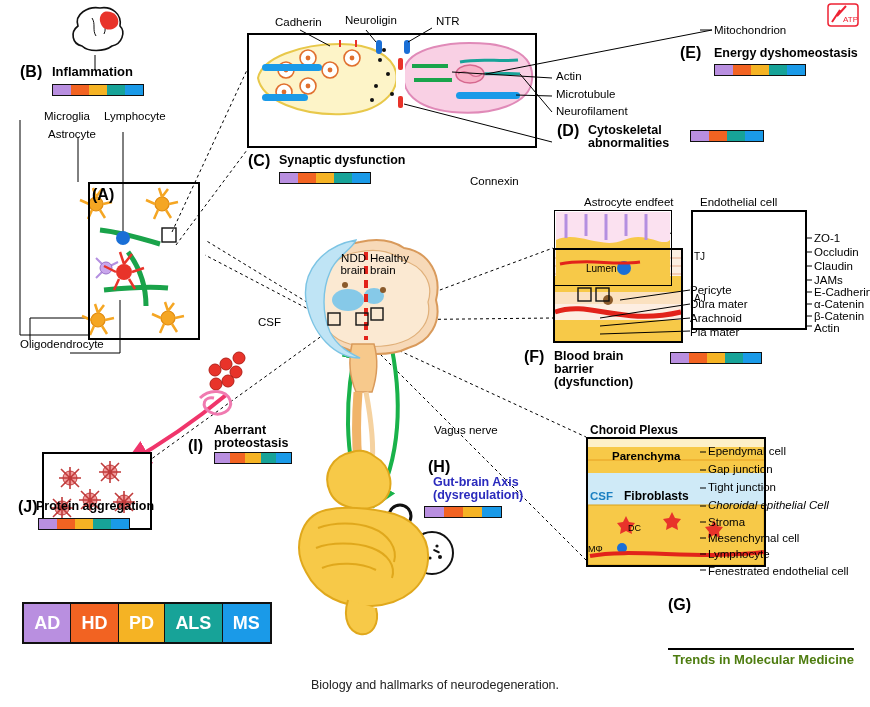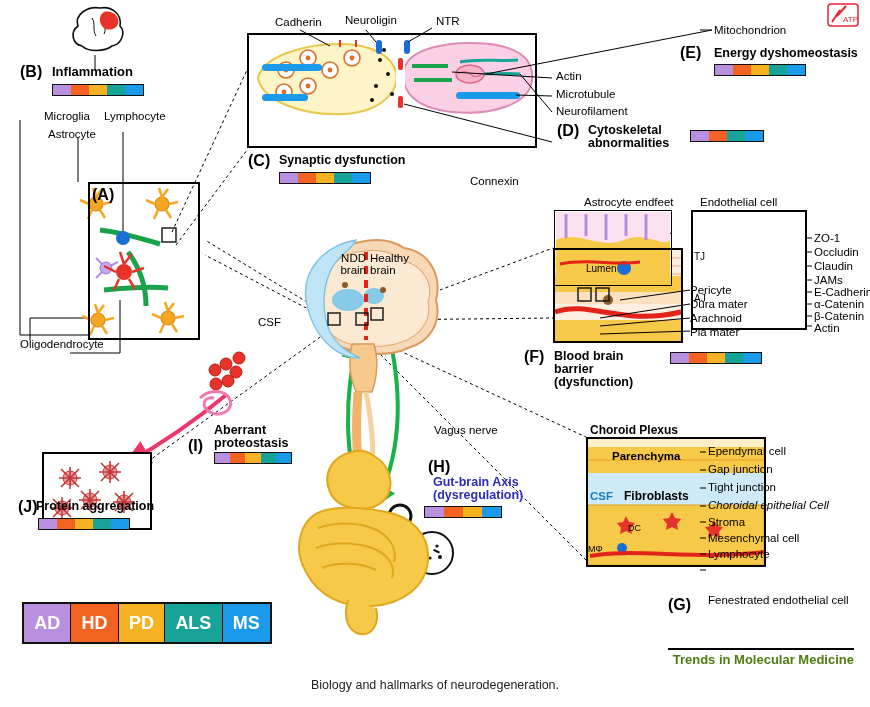--- a/index.html
+++ b/index.html
@@ -498,21 +498,21 @@
   <div class="lbl bold" style="left:624px;top:490px;font-size:12px;">Fibroblasts</div>
   <div class="lbl" style="left:628px;top:522px;font-size:9px;">DC</div>
   <div class="lbl" style="left:588px;top:543px;font-size:9px;">MΦ</div>
   <div class="lbl" style="left:708px;top:445px;">Ependymal cell</div>
   <div class="lbl" style="left:708px;top:463px;">Gap junction</div>
   <div class="lbl" style="left:708px;top:481px;">Tight junction</div>
   <div class="lbl" style="left:708px;top:499px;font-style:italic;">Choroidal epithelial Cell</div>
   <div class="lbl" style="left:708px;top:516px;">Stroma</div>
   <div class="lbl" style="left:708px;top:532px;">Mesenchymal cell</div>
   <div class="lbl" style="left:708px;top:548px;">Lymphocyte</div>
-  <div class="lbl" style="left:708px;top:565px;margin-top:29px;">Fenestrated endothelial cell</div>
+  <div class="lbl" style="left:708px;top:565px;">Fenestrated endothelial cell</div>
 
   <div class="panel-letter" style="left:668px;top:596px;">(G)</div>
 
   <div class="lbl" style="left:322px;top:252px;text-align:right;width:44px;white-space:normal;line-height:12px;">NDD brain</div>
   <div class="lbl" style="left:370px;top:252px;width:46px;white-space:normal;line-height:12px;">Healthy brain</div>
   <div class="lbl" style="left:258px;top:316px;">CSF</div>
   <div class="lbl" style="left:434px;top:424px;">Vagus nerve</div>
   <div class="panel-letter" style="left:428px;top:458px;">(H)</div>
   <div class="lbl bold wrap" style="left:424px;top:476px;width:94px;font-size:12.5px;color:#2b2bbd;margin-left:9px;">Gut-brain Axis (dysregulation)</div>
   <div class="legend-strip" style="left:424px;top:506px;width:78px;">

